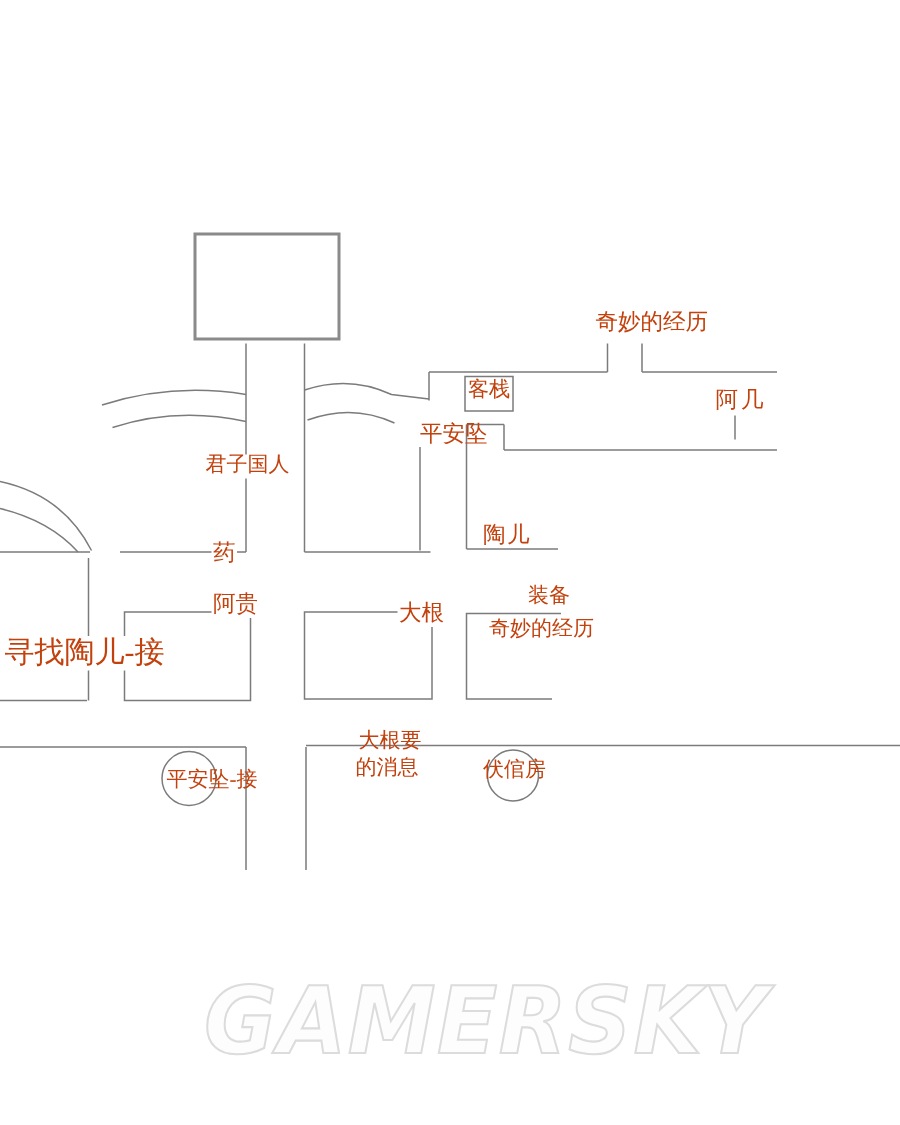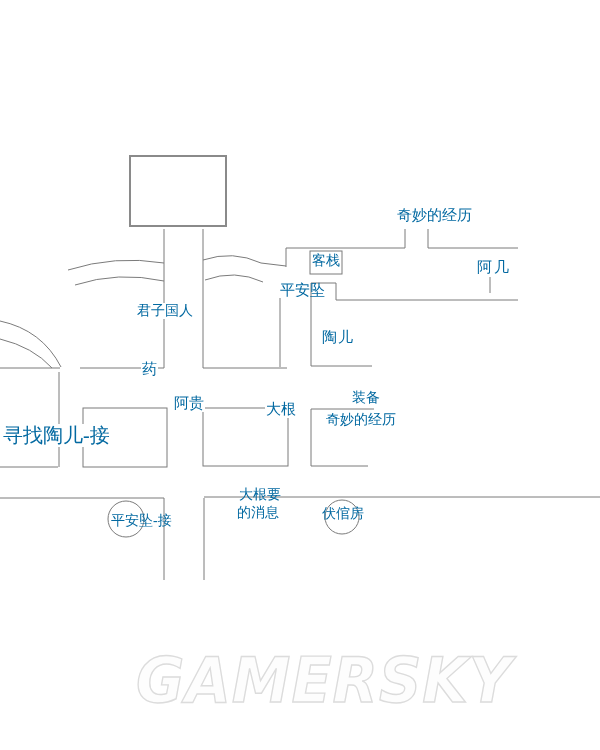--- a/index.html
+++ b/index.html
@@ -1,19 +1,19 @@
 <!DOCTYPE html>
 <html><head>
 <meta charset="utf-8">
 <style>
   html,body{margin:0;padding:0;background:#ffffff;}
   #canvas{position:relative;width:600px;height:750px;background:#ffffff;overflow:hidden;
           font-family:"Liberation Serif","DejaVu Serif",serif;}
   svg.mapart{position:absolute;left:0;top:0;}
-  .label{position:absolute;color:#0369a1;white-space:nowrap;line-height:1.15;
+  .label{position:absolute;color:#c2410c;white-space:nowrap;line-height:1.15;
          font-family:"Liberation Serif","DejaVu Serif",serif;}
   .bg{background:#ffffff;padding:0 1px;}
   #map-title{position:absolute;left:132px;top:136px;font-size:84px;color:#000;
              letter-spacing:0px;font-weight:400;}
   #title-box{position:absolute;left:129px;top:155px;width:98px;height:72px;
              border:2px solid #8a8a8a;box-sizing:border-box;}
   #watermark{position:absolute;left:136px;top:644px;font-size:62px;font-style:italic;
              font-weight:bold;font-family:"DejaVu Sans","Liberation Sans",sans-serif;
              letter-spacing:1px;color:#fdfdfd;-webkit-text-stroke:1.4px #dcdcdc;
              transform:scaleX(0.95);transform-origin:left top;}
@@ -73,23 +73,23 @@
     </g>
   </svg>
 
   <div id="title-box"></div>
 
   <div class="label" style="left:397px;top:207px;font-size:15px;">奇妙的经历</div>
   <div class="label" style="left:312px;top:253px;font-size:14px;">客栈</div>
   <div class="label" style="left:477px;top:259px;font-size:15px;letter-spacing:2px;">阿几</div>
   <div class="label" style="left:261px;top:282px;font-size:15px;margin-left:19px;">平安坠</div>
   <div class="label bg" style="left:136px;top:303px;font-size:14px;">君子国人</div>
-  <div class="label" style="left:322px;top:329px;font-size:15px;letter-spacing:1px;">陶儿</div>
+  <div class="label" style="left:322px;top:349px;font-size:15px;letter-spacing:1px;">陶儿</div>
   <div class="label bg" style="left:141px;top:361px;font-size:15px;">药</div>
-  <div class="label bg" style="left:141px;top:395px;font-size:15px;margin-left:32px;">阿贵</div>
+  <div class="label bg" style="left:141px;top:395px;font-size:15px;">阿贵</div>
   <div class="label bg" style="left:265px;top:401px;font-size:15px;">大根</div>
   <div class="label bg" style="left:351px;top:390px;font-size:14px;font-family:Liberation Serif, serif;">装备</div>
   <div class="label" style="left:326px;top:412px;font-size:14px;">奇妙的经历</div>
   <div class="label bg" style="left:2px;top:424px;font-size:20px;">寻找陶儿-接</div>
   <div class="label" style="left:111px;top:513px;font-size:14px;">平安坠-接</div>
   <div class="label" style="left:239px;top:487px;font-size:14px;text-align:center;">大根要</div>
   <div class="label" style="left:237px;top:505px;font-size:14px;">的消息</div>
   <div class="label" style="left:322px;top:506px;font-size:14px;">伏倌房</div>
 
 </div>

